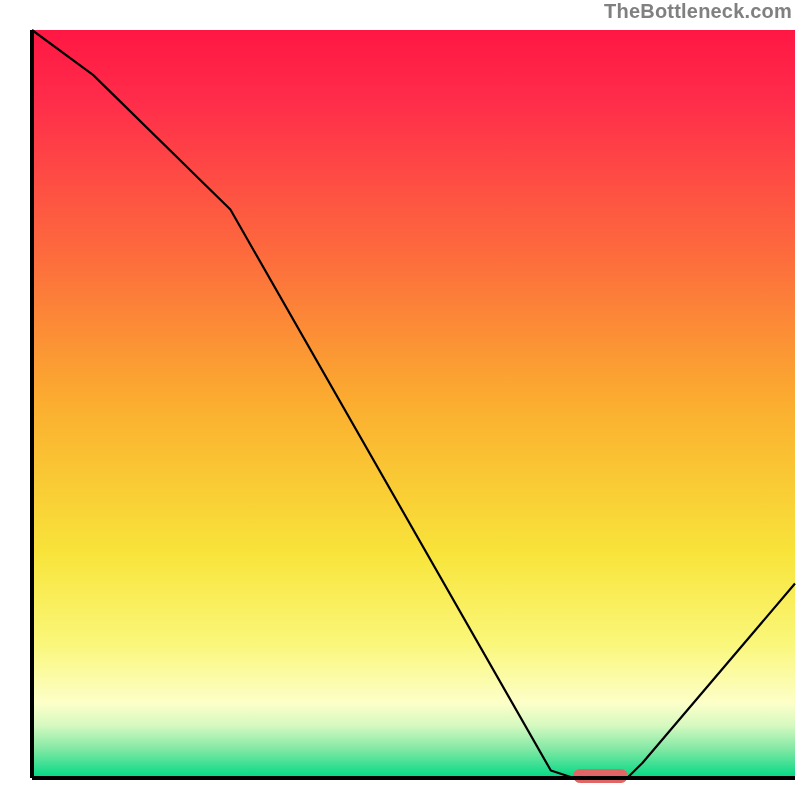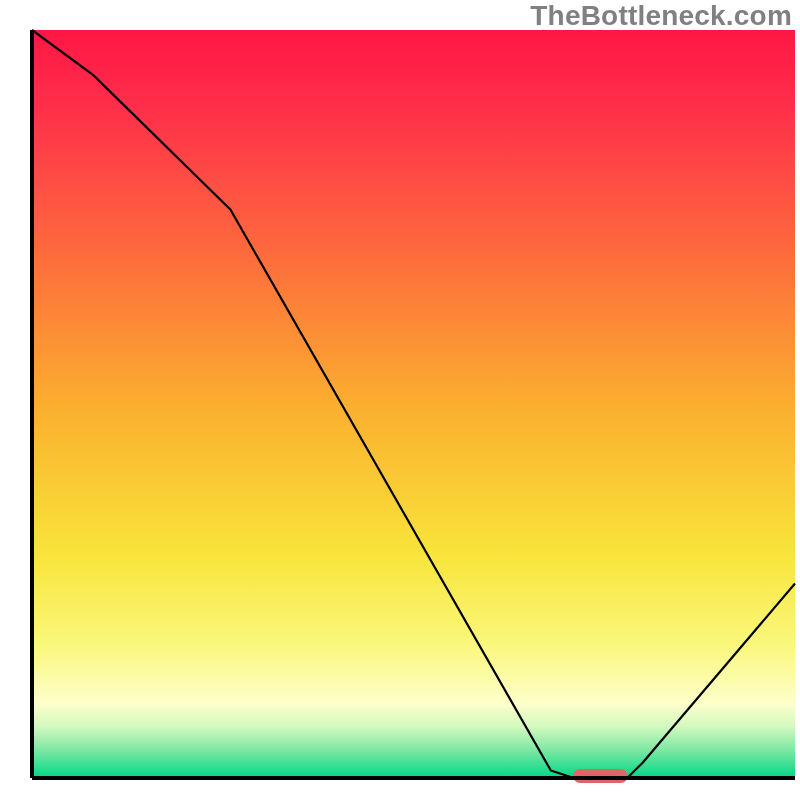--- a/index.html
+++ b/index.html
@@ -13,21 +13,21 @@
   .canvas-wrap {
     position: relative;
     width: 800px;
     height: 800px;
     background: #fff;
   }
   .watermark {
     position: absolute;
     top: 0px;
     right: 8px;
-    font-size: 28px;
+    font-size: 20px;
     font-weight: bold;
     color: #808080;
     letter-spacing: 0.2px;
     font-family: Arial, sans-serif;
   }
   svg {
     display: block;
   }
 </style>
 </head>

